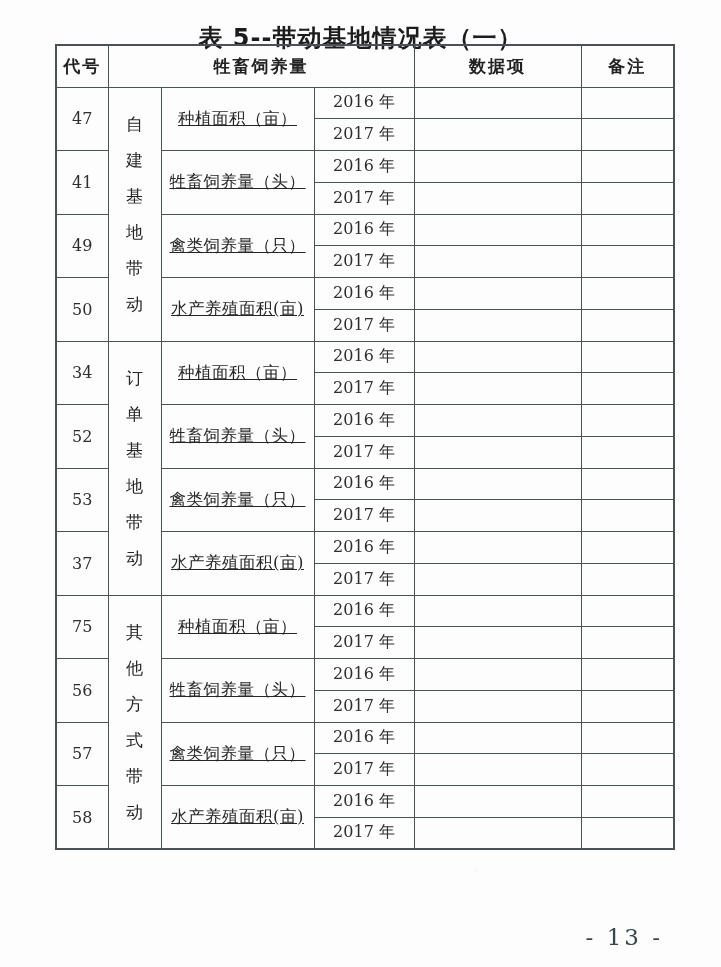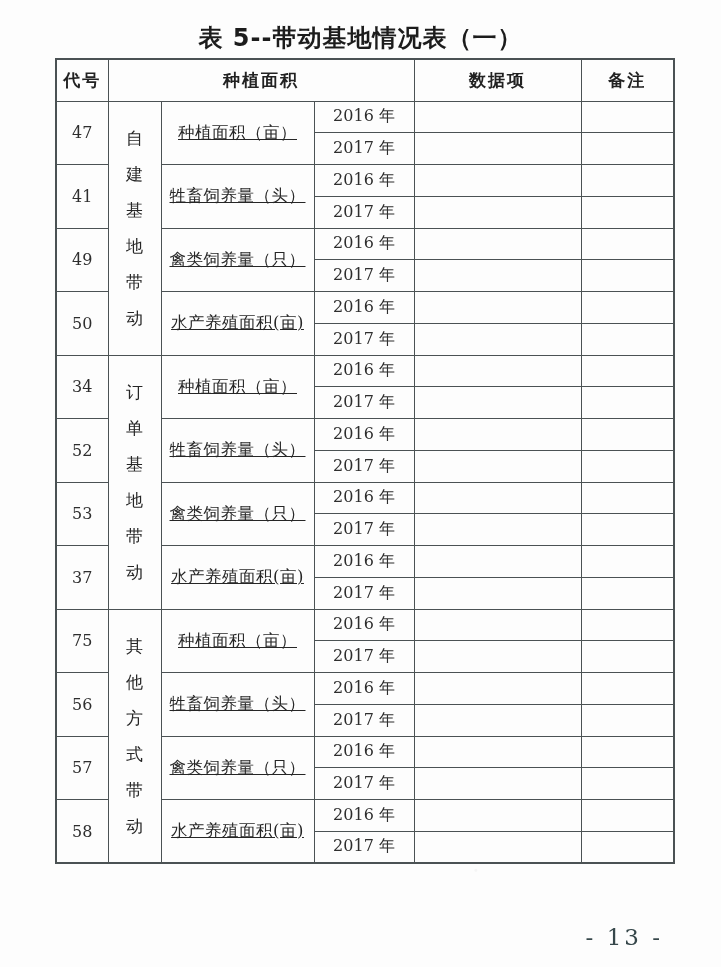--- a/index.html
+++ b/index.html
@@ -22,21 +22,21 @@
     top: 22px; left: 0; right: 0;
     text-align: center;
     font-family: "DejaVu Sans", "Liberation Sans", sans-serif;
     font-weight: bold;
     font-size: 24px;
     letter-spacing: 1px;
     color: #1c1c1c;
   }
   table.form {
     position: absolute;
-    left: 55px; top: 58px;
+    left: 55px; top: 44px;
     width: 618px;
     border-collapse: collapse;
     table-layout: fixed;
     border: 2px solid #4b5254;
   }
   .form td, .form th {
     border: 1px solid #4b5254;
     padding: 0;
     text-align: center;
     vertical-align: middle;
@@ -84,21 +84,21 @@
         <col style="width:53px">
         <col style="width:153px">
       <col style="width:100px">
         <col style="width:167px">
         <col style="width:93px">
     </colgroup>
 
     <tbody>
         <tr class="hrow">
       <th>代号</th>
-      <th colspan="3">种植面积</th>
+      <th colspan="3">牲畜饲养量</th>
       <th>数据项</th>
       <th>备注</th>
     </tr>
 
     <tr class="drow">
       <td class="code" rowspan="2">47</td>
       <td class="group" rowspan="8">
         <div class="vtext">自
 建
 基

